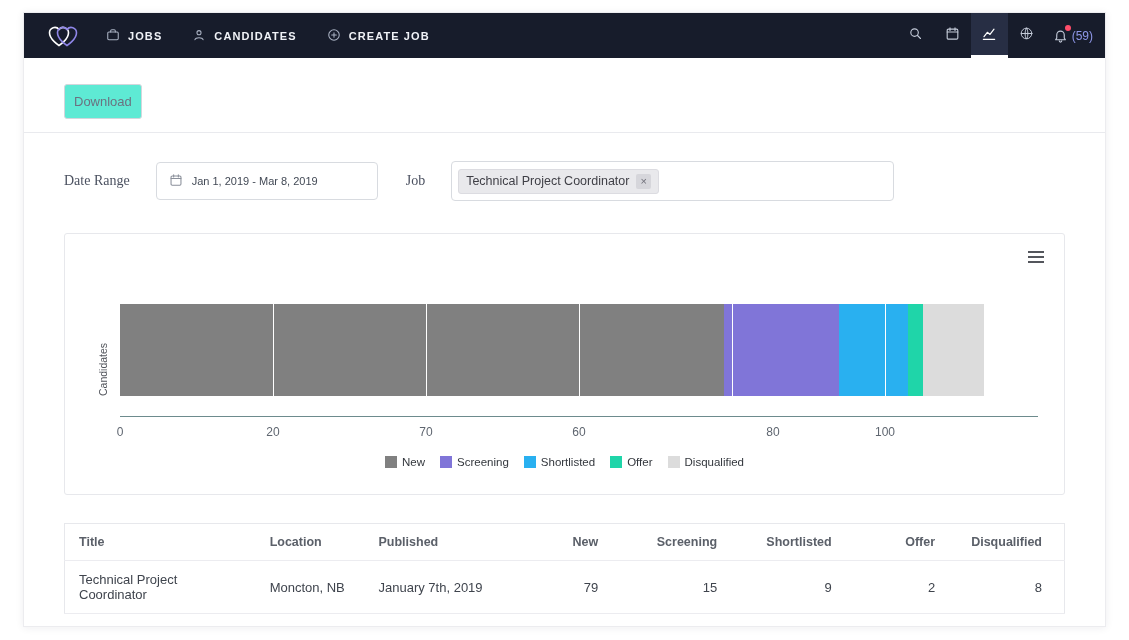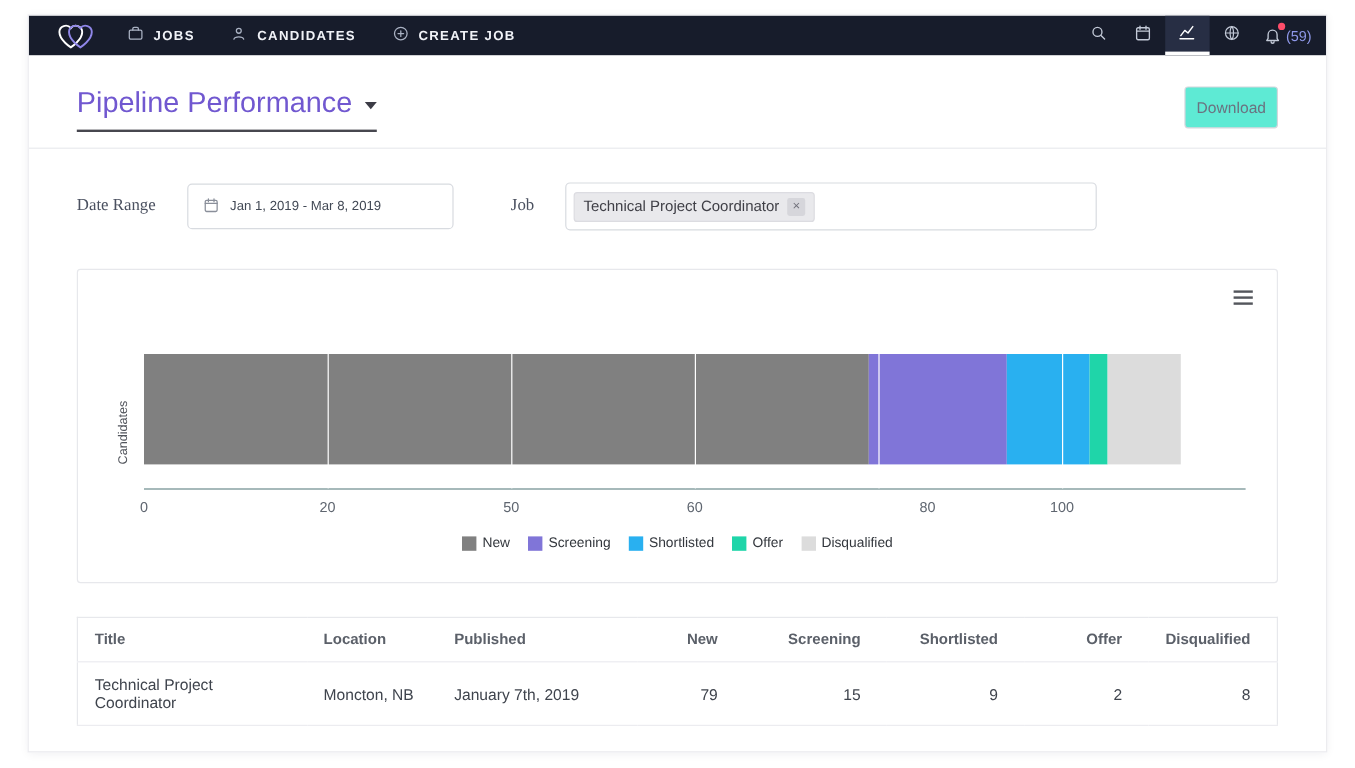--- a/index.html
+++ b/index.html
@@ -7,21 +7,21 @@
     width: 1129px; height: 640px; position: relative;
     background: #fff; font-family: "Liberation Sans", sans-serif;
     overflow: hidden;
   }
   .frame {
     position: absolute; left: 23px; top: 12px; width: 1083px; height: 615px;
     background: #fff; border: 1px solid #ececef;
     box-shadow: 0 1px 8px rgba(25,25,50,.07); overflow: hidden;
   }
   
-  .navbar { height: 33px; background: #171c2b; display: flex; align-items: stretch; color: #fff; }
+  .navbar { height: 45px; background: #171c2b; display: flex; align-items: stretch; color: #fff; }
   .nav-left { display: flex; align-items: center; padding-left: 22px; }
   .logo { margin-right: 26px; display: flex; align-items: center; cursor: pointer; }
   .nav-item { display: flex; align-items: center; gap: 8px; margin-right: 30px;
     font-size: 11px; font-weight: 700; letter-spacing: 1.1px; color: #f0f2f7; cursor: pointer; }
   .nav-item svg { color: #aab2c3; }
   .nav-right { margin-left: auto; display: flex; align-items: stretch; }
   .icon-cell { display: flex; align-items: center; justify-content: center; width: 37px;
     color: #c3cad8; cursor: pointer; position: relative; }
   .icon-cell.active { background: #272e44; }
   .icon-cell.active::after { content: ""; position: absolute; left: 0; right: 0; bottom: 0; height: 3px; background: #fff; }
@@ -42,21 +42,21 @@
   .download-btn { background: #5eead4; border: 1px solid #d3d6dc; border-radius: 3px;
     color: #6b7280; font-size: 13px; padding: 9px 9px; cursor: pointer; font-family: inherit; }
   .header-divider { border-bottom: 1px solid #e9eaee; margin-top: 13px; }
   
   .filters { display: flex; align-items: center; padding: 28px 40px 0; }
   .filter-label { font-size: 14px; color: #4b5160; font-family: Liberation Serif, serif; }
   .date-input { margin-left: 26px; width: 222px; height: 38px; border: 1px solid #d8dbe0;
     border-radius: 4px; display: flex; align-items: center; gap: 9px; padding: 0 12px;
     color: #424955; font-size: 11px; background: #fff; cursor: pointer; }
   .date-input svg { color: #8a8f9a; flex: 0 0 auto; }
-  .job-label { margin-left: 48px; }
+  .job-label { margin-left: 28px; }
   .job-input { margin-left: 26px; flex: 0 0 443px; height: 40px; border: 1px solid #d8dbe0;
     border-radius: 4px; display: flex; align-items: center; padding: 0 6px; background: #fff; cursor: text; }
   .tag { background: #e9e9ec; border: 1px solid #dcdce1; border-radius: 3px; font-size: 12.5px;
     color: #3f3f46; padding: 4px 7px; display: flex; align-items: center; gap: 7px; }
   .tag-x { color: #70707a; background: #d6d6db; border-radius: 2px; font-size: 11px; line-height: 1;
     padding: 2px 4px; cursor: pointer; }
   .update-btn { margin-left: auto; width: 148px; height: 38px; background: #7166d2; border: none;
     border-radius: 4px; color: #fff; font-size: 14px; cursor: pointer; font-family: inherit; }
   
   .chart-card { position: relative; margin: 32px 40px 0; height: 262px;
@@ -172,24 +172,20 @@
               <path d="M10 20.5a2 2 0 0 0 4 0"></path>
             </svg>
           <span class="red-dot"></span>
         </span>
         <span class="badge-count">(59)</span>
       </div>
     </div>
   </div>
 
   <div class="page-header">
-    <div class="title-wrap">
-      <span class="page-title">Pipeline Performance</span>
-      <span class="caret"></span>
-    </div>
     <button class="download-btn">Download</button>
   </div>
   <div class="header-divider"></div>
 
   <div class="filters">
     <span class="filter-label">Date Range</span>
     <div class="date-input">
       <span>
         <svg width="14" height="14" viewBox="0 0 24 24" fill="none" stroke="currentColor" stroke-width="1.8" stroke-linecap="round">
             <rect x="3.5" y="5" width="17" height="16" rx="2"></rect>
@@ -224,21 +220,21 @@
         </div>
     <div class="gridline" style="left: 16.6667%;"></div>
         <div class="gridline" style="left: 33.3333%;"></div>
         <div class="gridline" style="left: 50%;"></div>
         <div class="gridline" style="left: 66.6667%;"></div>
         <div class="gridline" style="left: 83.3333%;"></div>
       </div>
     <div class="x-ticks">
         <div class="tick" style="left: 0%;">0</div>
         <div class="tick" style="left: 16.6667%;">20</div>
-        <div class="tick" style="left: 33.3333%;">50</div>
+        <div class="tick" style="left: 33.3333%;">70</div>
         <div class="tick" style="left: 50%;">60</div>
         <div class="tick" style="left: 66.6667%; margin-left: 41px;">80</div>
         <div class="tick" style="left: 83.3333%;">100</div>
       </div>
     <div class="legend">
         <div class="legend-item">
           <span class="swatch" style="background: rgb(128, 128, 128);"></span>
           <span>New</span>
         </div>
         <div class="legend-item">

